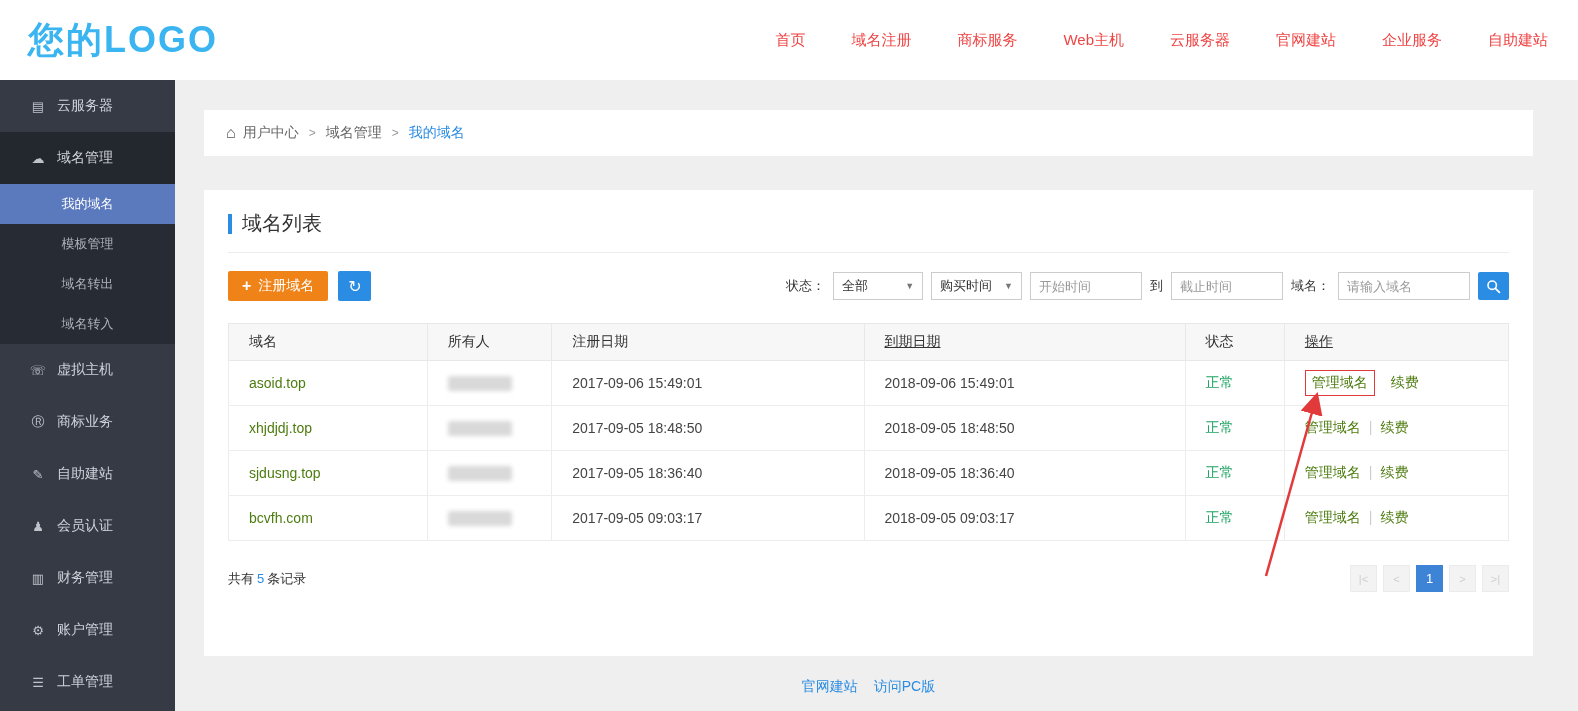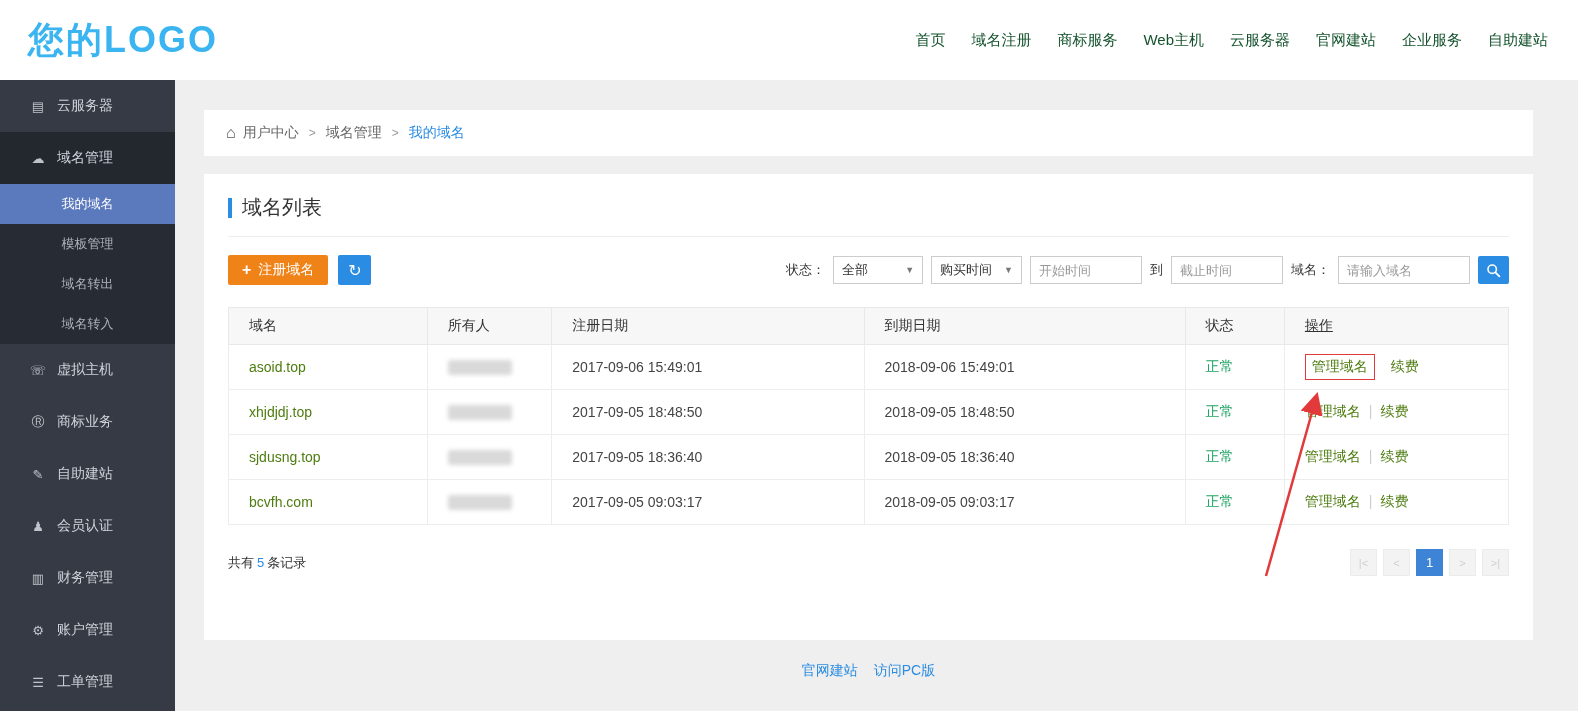--- a/index.html
+++ b/index.html
@@ -12,22 +12,22 @@
   
   .top-header {
     position:absolute; top:0; left:0; width:1578px; height:80px;
     background:#ffffff; display:flex; align-items:center; z-index:5;
   }
   .logo {
     margin-left:28px; font-size:36px; font-weight:900; color:#3ab5f1;
     letter-spacing:2px; white-space:nowrap;
   }
   .top-nav {
-    margin-left:auto; margin-right:30px; display:flex; align-items:center; gap:26px;
-    font-size:15px; color:#14532d;
+    margin-left:auto; margin-right:30px; display:flex; align-items:center; gap:46px;
+    font-size:15px; color:#ef4444;
   }
   .top-nav .nav-item { cursor:pointer; white-space:nowrap; }
 
   
   .sidebar {
     position:absolute; top:80px; left:0; bottom:0; width:175px;
     background:#353a44; z-index:4;
   }
   .side-item {
     height:52px; display:flex; align-items:center; padding-left:28px;
@@ -53,21 +53,21 @@
 
   .breadcrumb-bar {
     background:#fff; height:46px; display:flex; align-items:center;
     padding:0 22px; font-size:14px; color:#666;
   }
   .breadcrumb-bar .crumb-sep { margin:0 10px; color:#999; font-size:12px; }
   .breadcrumb-bar .crumb-current { color:#2a8ce2; }
   .home-icon { margin-right:7px; font-size:16px; color:#555; }
 
   .card {
-    background:#fff; margin-top:18px; padding:20px 24px 29px 24px;
+    background:#fff; margin-top:34px; padding:20px 24px 29px 24px;
     min-height:466px; position:relative;
   }
   .card-title-row {
     display:flex; align-items:center; padding-bottom:15px;
     border-bottom:1px solid #ededed;
   }
   .title-bar { width:4px; height:20px; background:#2a8ce2; margin-right:10px; }
   .card-title { font-size:20px; color:#333; }
 
   
@@ -108,21 +108,21 @@
     border:1px solid #e8e8e8; font-size:14px;
   }
   .domain-table th {
     background:#f7f7f7; height:37px; text-align:left; padding-left:20px;
     font-weight:normal; color:#333; border:1px solid #e8e8e8;
   }
   .domain-table td {
     height:45px; padding-left:20px; border:1px solid #ededed; color:#444;
   }
   .col-domain { width:200px; } .col-owner { width:125px; }
-  .col-reg { width:315px; } .col-exp { width:324px; }
+  .col-reg { width:315px; } .col-exp { width:324px;text-decoration:underline; }
   .col-status { width:100px; } .col-action { width:226px;text-decoration:underline; }
   a.blue-link { color:#4d7c0f; text-decoration:none; cursor:pointer; }
   .status-ok { color:#1fa463; }
   .owner-blur {
     width:64px; height:15px; background:#d9d9d9; border-radius:2px;
     filter:blur(2px);
   }
   .action-sep { color:#ccc; margin:0 8px; }
   .manage-highlight {
     border:1px solid #e23a3a; padding:3px 6px; display:inline-block;

